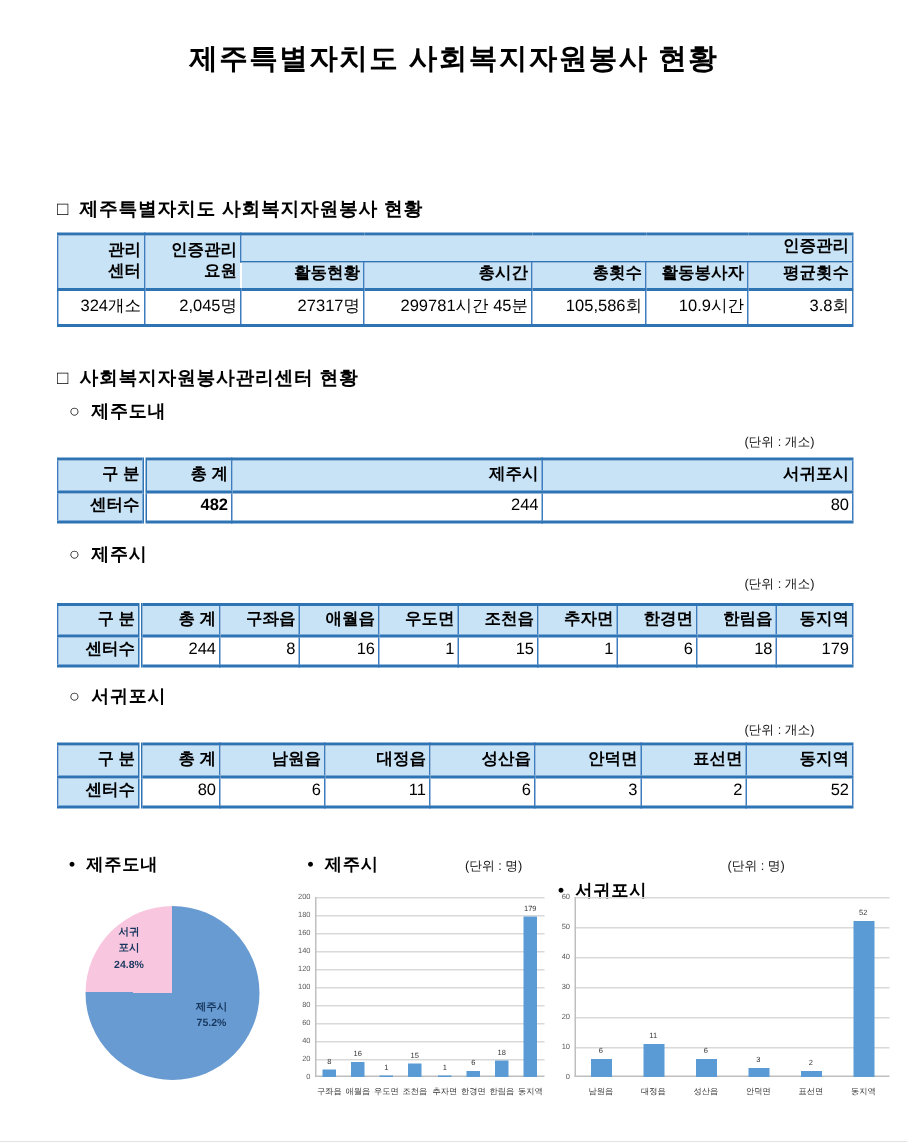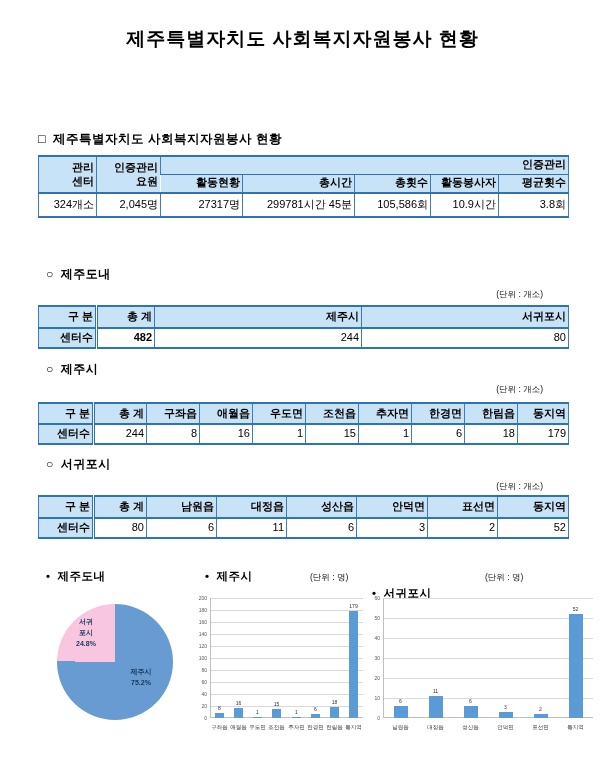--- a/index.html
+++ b/index.html
@@ -99,20 +99,23 @@
             <td>27317명</td>
             <td>299781시간 45분</td>
             <td>105,586회</td>
             <td>10.9시간</td>
             <td>3.8회</td>
           </tr>
         </tbody>
       </table>
   </div>
 
+  <div class="abs sec" style="top:244px">
+    <span class="bullet">□</span><span>사회복지자원봉사관리센터 현황</span>
+  </div>
 
   <div class="abs sub" style="top:266px">
     <span class="bullet">○</span><span>제주도내</span>
   </div>
   <div class="abs unit" style="top:289px">(단위 : 개소)</div>
   <div class="abs" style="top:305px;left:38px">
     <table class="doc" id="t-total">
         <colgroup>
           <col style="width: 58px;">
           <col style="width: 58px;">

